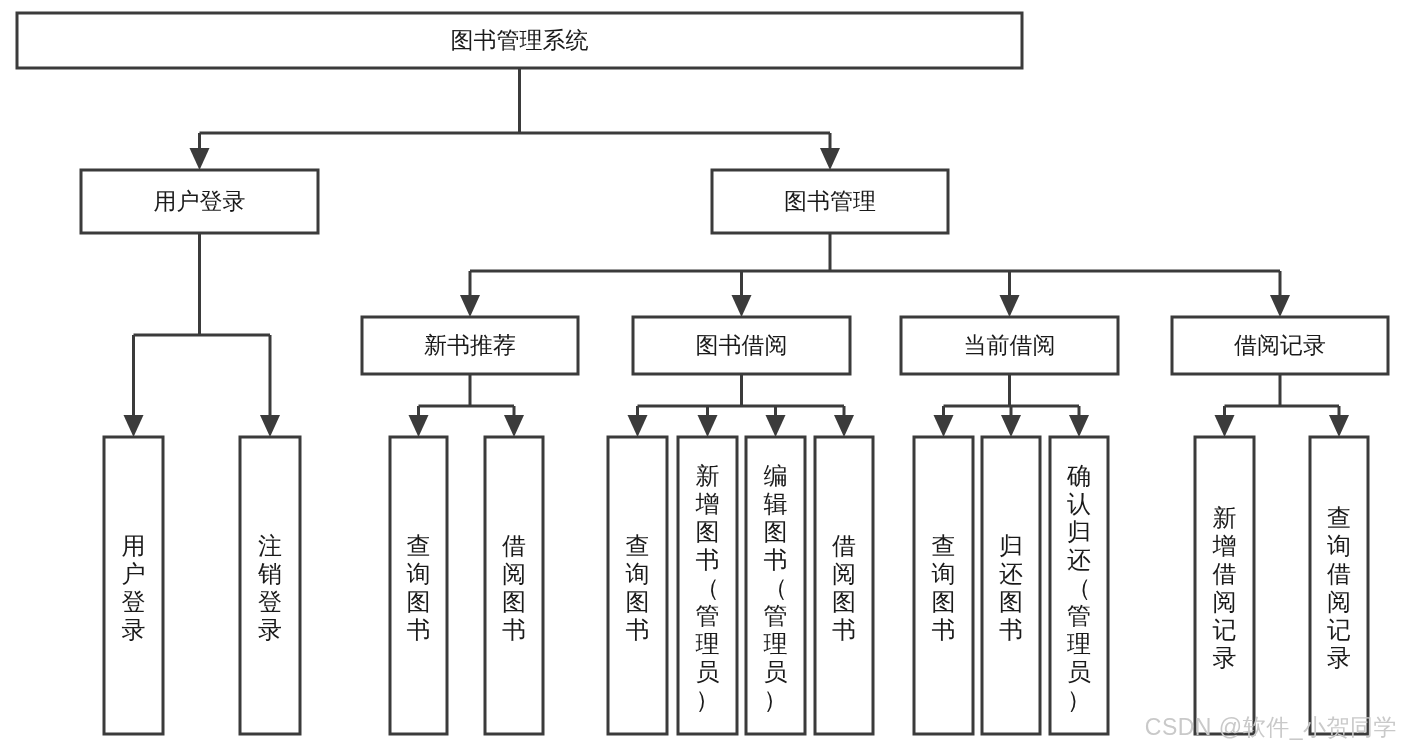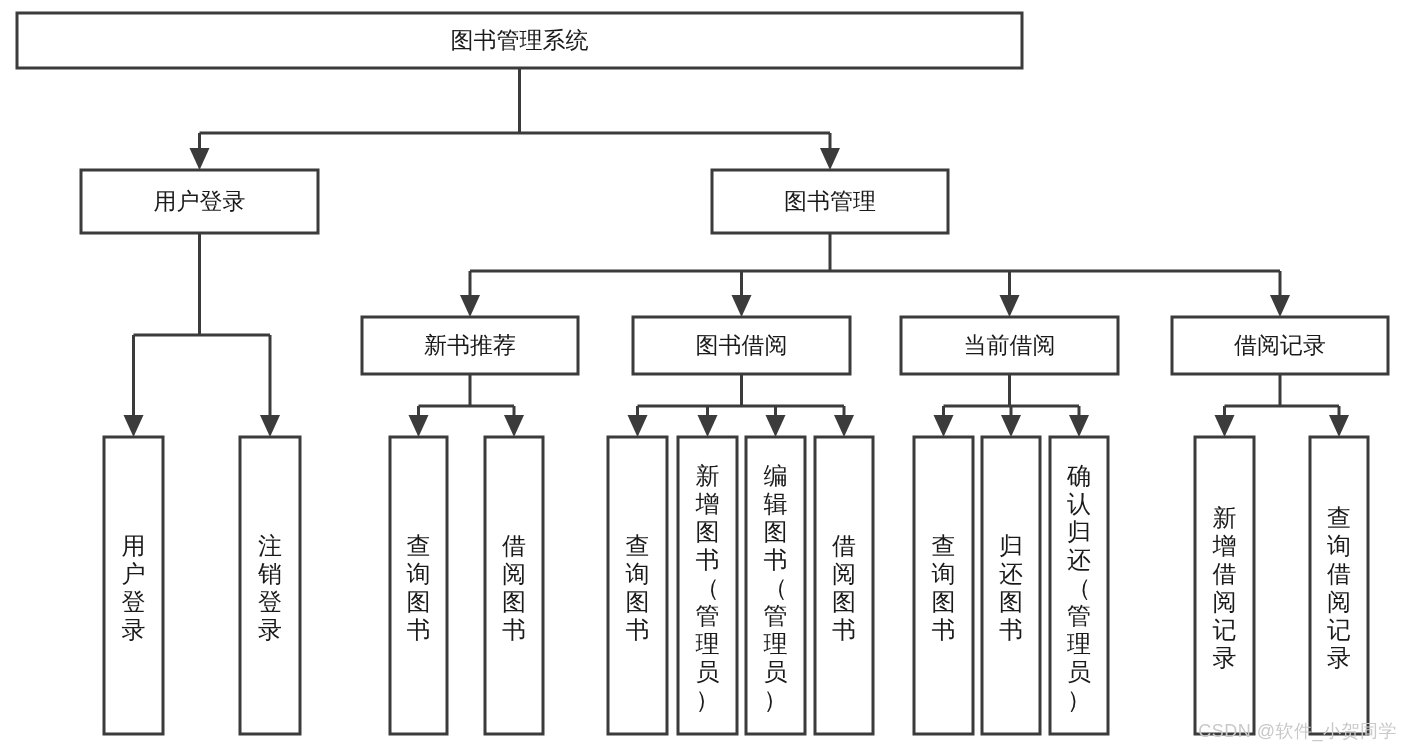--- a/index.html
+++ b/index.html
@@ -46,21 +46,21 @@
   }
   .arrow-head {
     fill: #3b3b3b;
     stroke: none;
   }
   .watermark {
     position: absolute;
     right: 8px;
     bottom: 4px;
     color: #c9c9c9;
-    font-size: 18px;
+    font-size: 23px;
     font-family: "Liberation Sans", "DejaVu Sans", sans-serif;
     letter-spacing: 0.5px;
     white-space: nowrap;
     pointer-events: none;
   }
 </style>
 </head>
 <body>
 
 <svg id="diagram" viewBox="0 0 1405 747">

